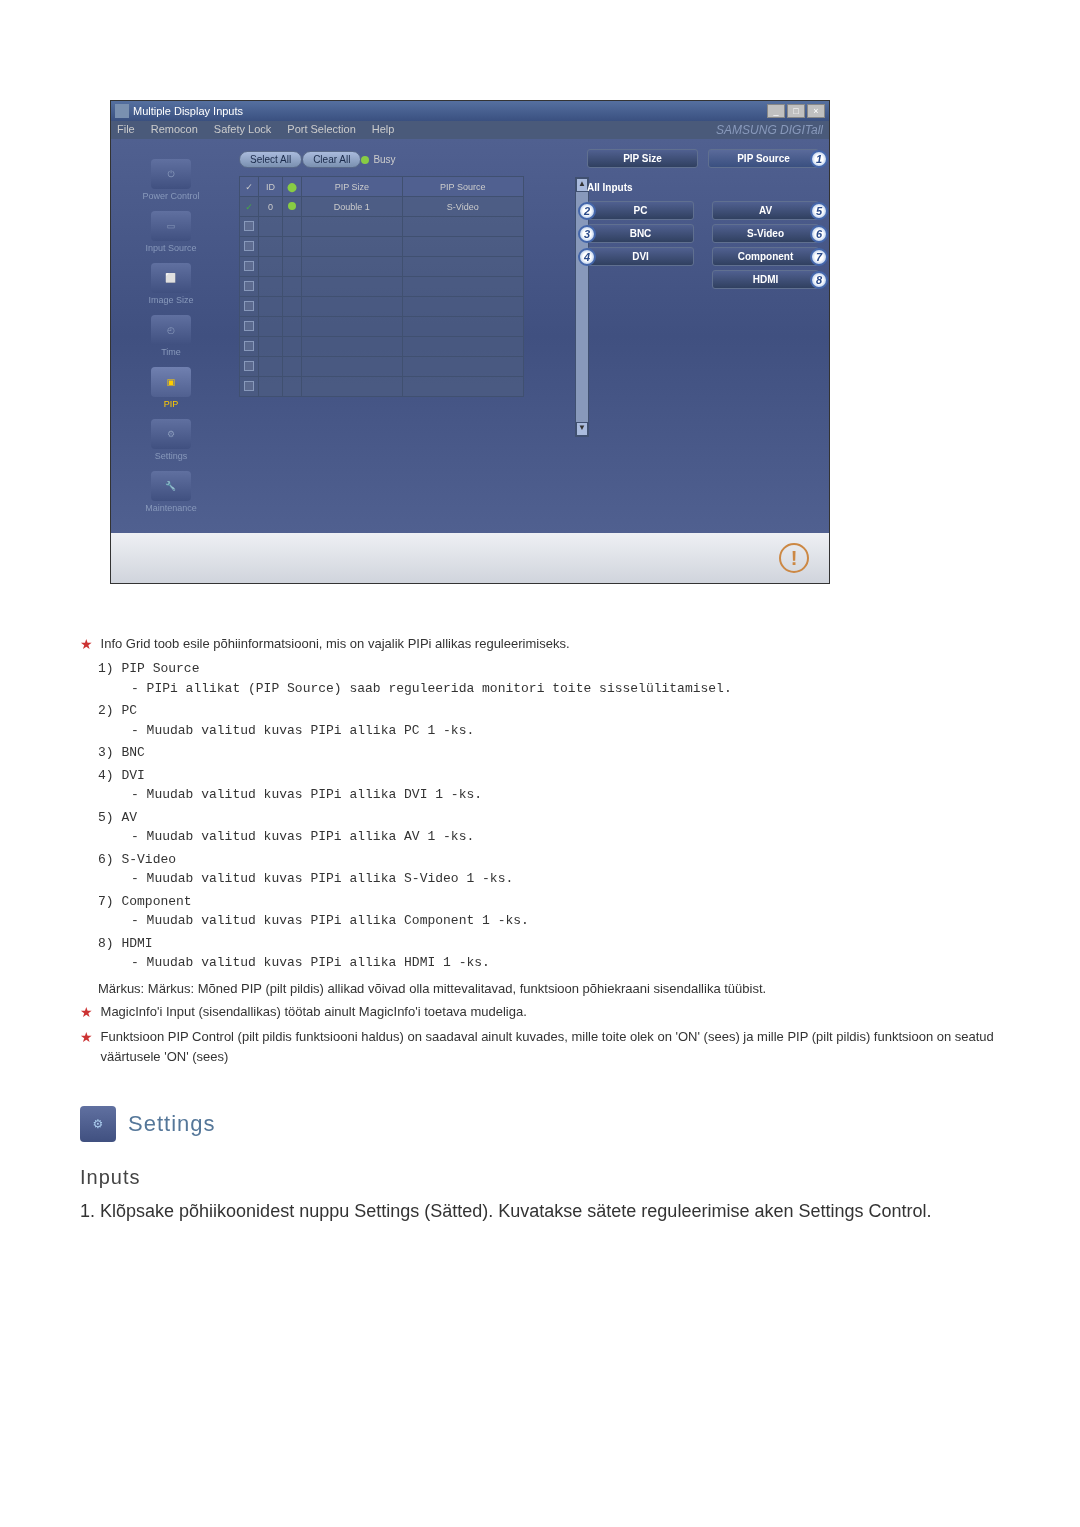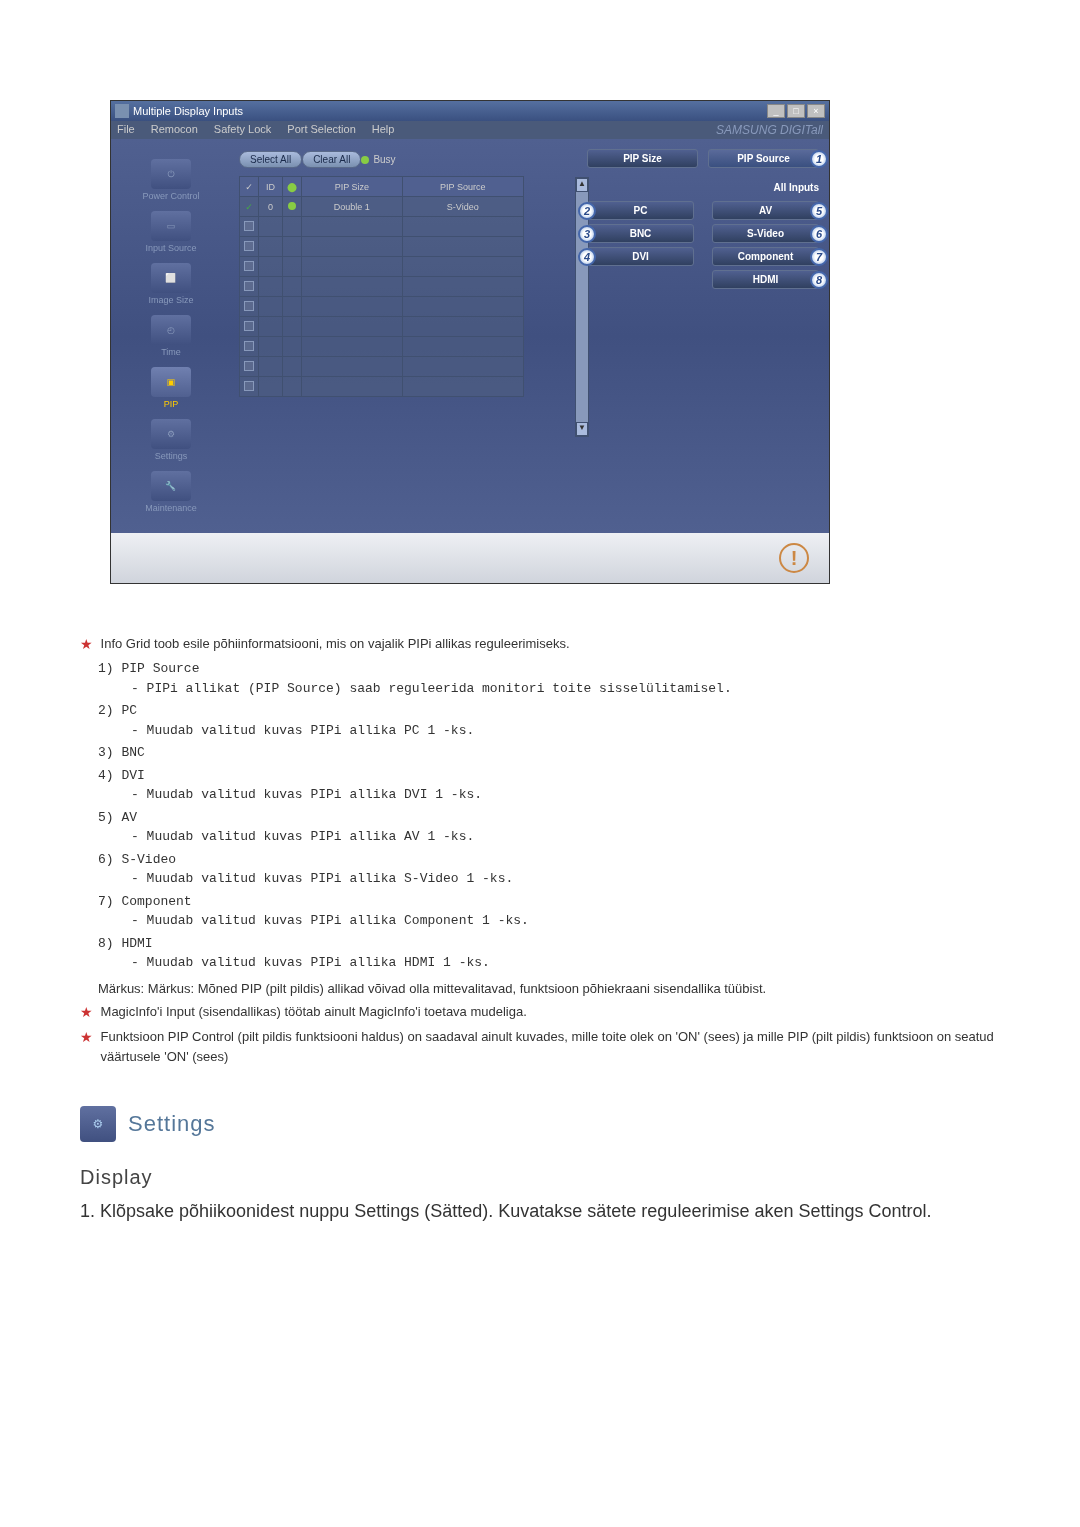--- a/index.html
+++ b/index.html
@@ -180,21 +180,21 @@
       flex: 1;
       text-align: center;
       position: relative;
     }
     .panel-btn.highlighted { 
       color: #fff; 
       background: linear-gradient(to bottom, #5a6a9a, #3a5080);
     }
     .all-inputs-label {
       color: #fff; font-size: 10px; font-weight: bold;
-      text-align: right; margin: 8px 0;
+      text-align: left; margin: 8px 0;
     }
     .input-grid {
       display: grid;
       grid-template-columns: 1fr 1fr;
       gap: 4px 18px;
     }
     .input-btn {
       background: linear-gradient(to bottom, #506090, #304060);
       border: 1px solid #607090;
       color: #fff;
@@ -552,14 +552,14 @@
     <span class="star-icon">★</span>
     <span>Funktsioon PIP Control (pilt pildis funktsiooni haldus) on saadaval ainult kuvades, mille toite olek on 'ON' (sees) ja mille PIP (pilt pildis) funktsioon on seatud väärtusele 'ON' (sees)</span>
   </div>
 </div>
 
 <div class="settings-header">
   <div class="settings-icon">⚙</div>
   <div class="settings-title">Settings</div>
 </div>
 
-<div class="picture-title">Display</div>
+<div class="picture-title">Inputs</div>
 <div class="picture-desc">1. Klõpsake põhiikoonidest nuppu Settings (Sätted). Kuvatakse sätete reguleerimise aken Settings Control.</div>
 
 </body></html>

